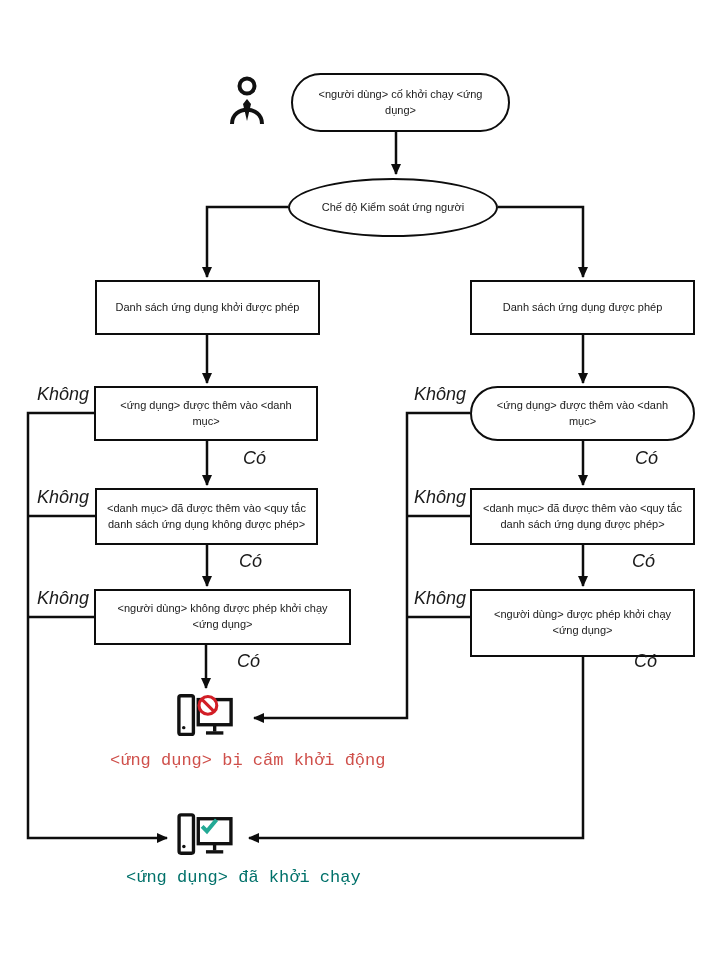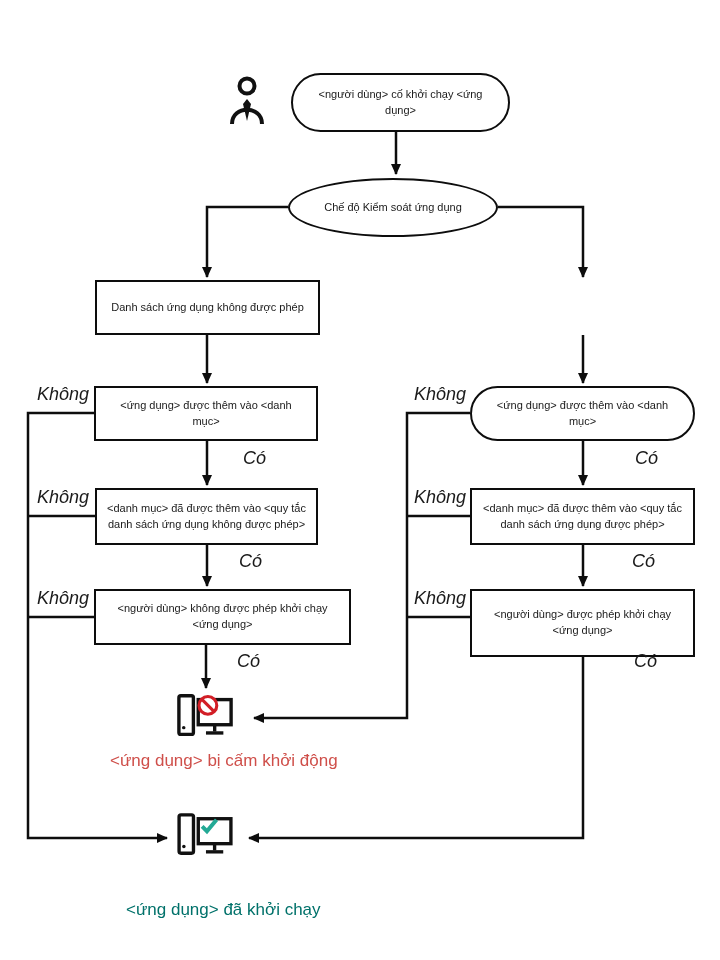--- a/index.html
+++ b/index.html
@@ -29,23 +29,23 @@
   .n-r4{left:470px;top:589px;width:225px;height:68px;}
   .lbl{position:absolute;font-size:18px;color:#1a1a1a;z-index:2;font-style:italic;}
   .no-l1{left:37px;top:384px;}  .no-l2{left:37px;top:487px;}  .no-l3{left:37px;top:588px;}
   .no-r1{left:414px;top:384px;} .no-r2{left:414px;top:487px;} .no-r3{left:414px;top:588px;}
   .yes-l1{left:243px;top:448px;} .yes-l2{left:239px;top:551px;} .yes-l3{left:237px;top:651px;}
   .yes-r1{left:635px;top:448px;} .yes-r2{left:632px;top:551px;} .yes-r3{left:634px;top:651px;}
   .icon{position:absolute;z-index:2;}
   .i-user{left:228px;top:76px;width:38px;height:50px;}
   .i-blocked{left:176px;top:692px;width:58px;height:50px;}
   .i-started{left:176px;top:812px;width:58px;height:48px;}
-  .caption{position:absolute;font-size:17px;z-index:2;white-space:nowrap;}
+  .caption{position:absolute;font-size:17px;z-index:2;white-space:nowrap;font-family:Liberation Mono, monospace;}
   .caption-blocked{left:110px;top:751px;color:#cf4f4a;}
-  .caption-started{left:126px;top:868px;color:#00716a;margin-top:32px;}
+  .caption-started{left:126px;top:868px;color:#00716a;}
 </style>
 </head>
 <body>
 
 <div class="canvas">
 
   <svg class="layer" width="720" height="960" viewBox="0 0 720 960">
     <defs>
       <marker id="ah" markerWidth="12" markerHeight="12" refX="10" refY="5" orient="auto" markerUnits="userSpaceOnUse" viewBox="0 0 12 10">
         <path d="M0,0 L11,5 L0,10 Z" fill="#0d0d0d"></path>
@@ -78,25 +78,28 @@
       <path d="M4,48 C4,29 34,29 34,48" fill="none" stroke="#111" stroke-width="4"></path>
       <path d="M19,23 L15,28 L19,45 L23,28 Z" fill="#111"></path>
     </svg>
   </div>
 
   <div class="box stadium n-start">
     <span>&lt;người dùng&gt; cố khởi chạy &lt;ứng dụng&gt;</span>
   </div>
 
   <div class="box ellipse n-mode">
-    <span>Chế độ Kiểm soát ứng dụng</span>
+    <span>Chế độ Kiểm soát ứng người</span>
   </div>
 
   <div class="box n-l1">
-    <span>Danh sách ứng dụng không được phép</span>
+    <span>Danh sách ứng dụng khởi được phép</span>
+  </div>
+  <div class="box n-r1">
+    <span>Danh sách ứng dụng được phép</span>
   </div>
 
   <div class="box n-l2">
     <span>&lt;ứng dụng&gt; được thêm vào &lt;danh mục&gt;</span>
   </div>
   <div class="box pill n-r2">
     <span>&lt;ứng dụng&gt; được thêm vào &lt;danh mục&gt;</span>
   </div>
 
   <div class="box n-l3">

